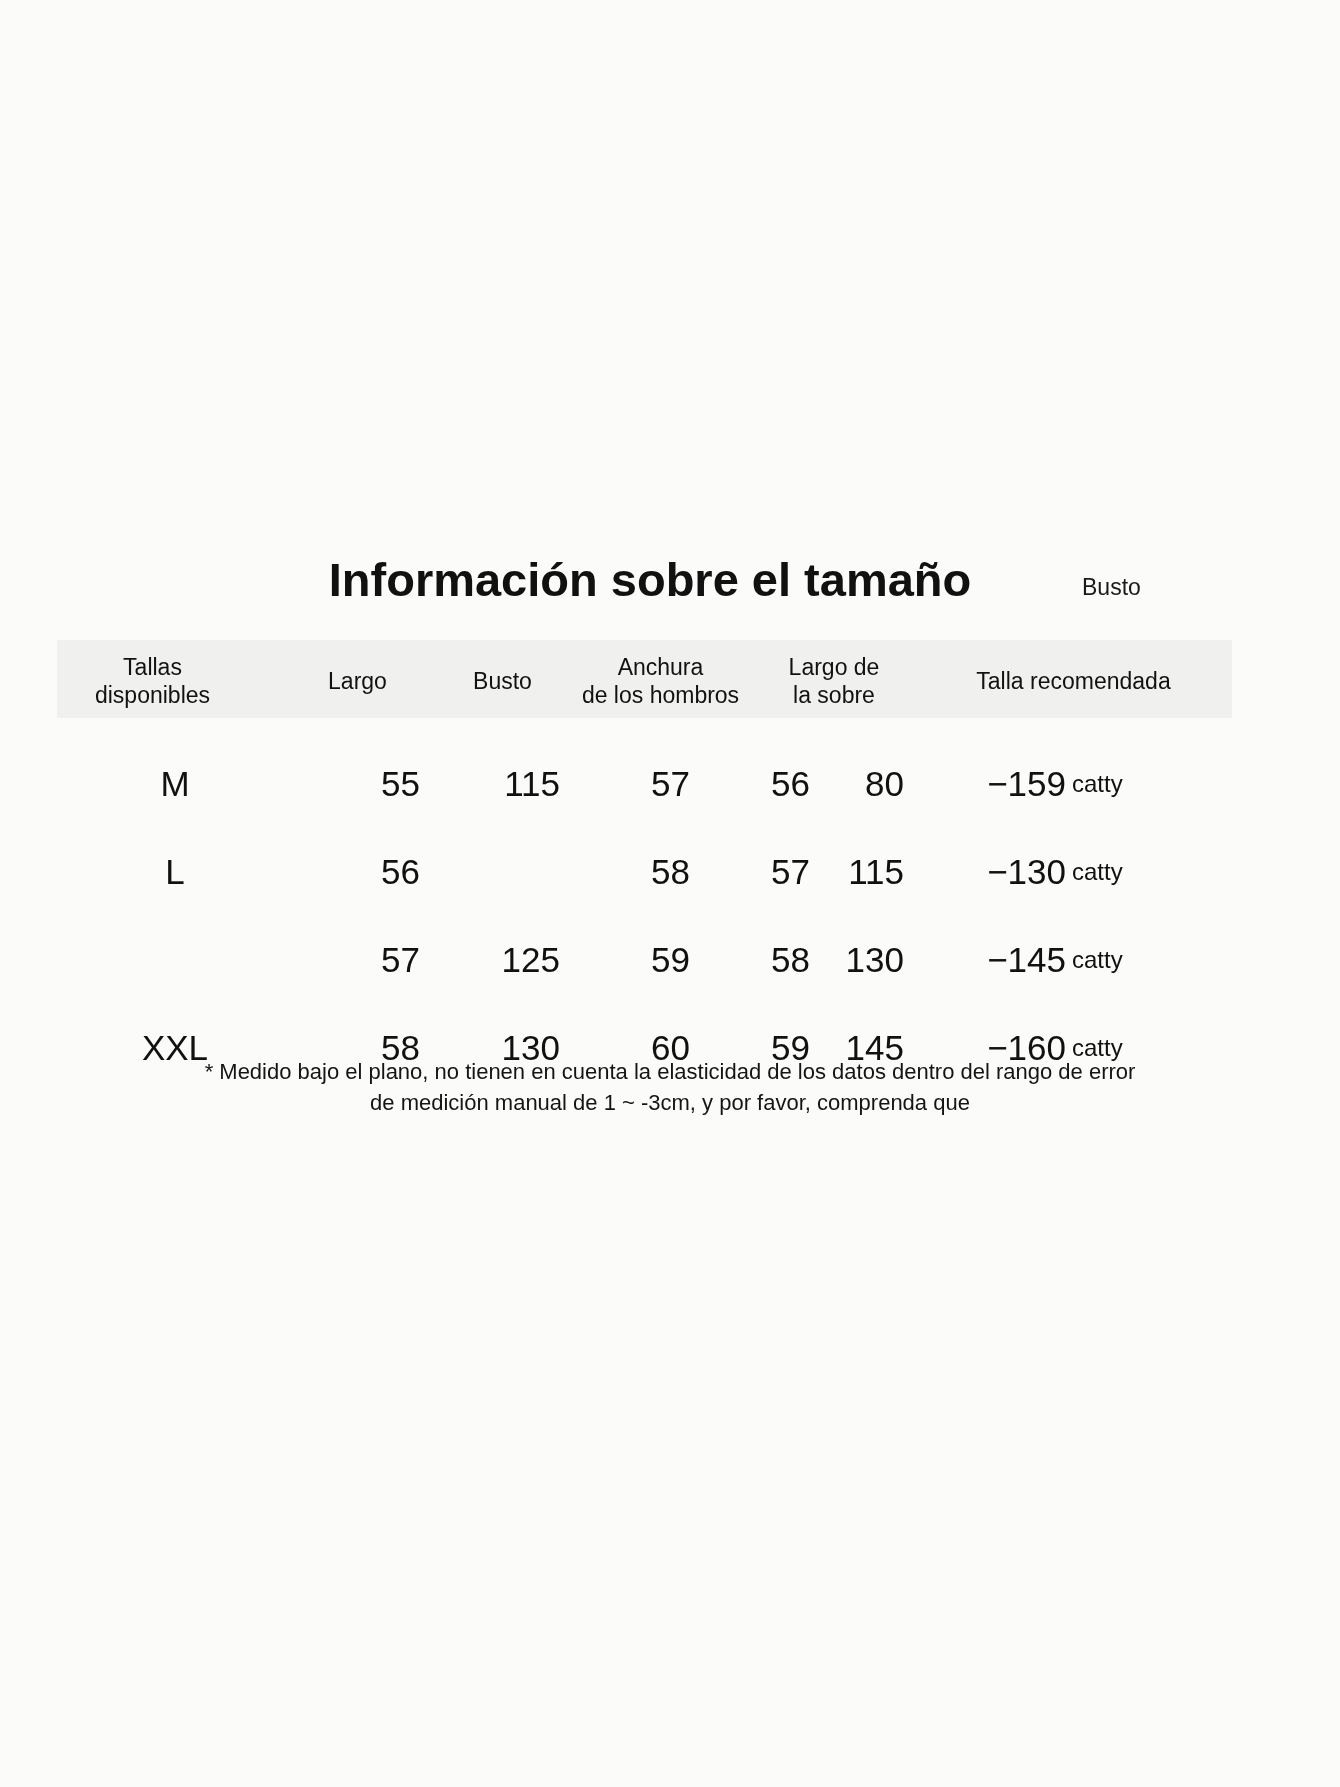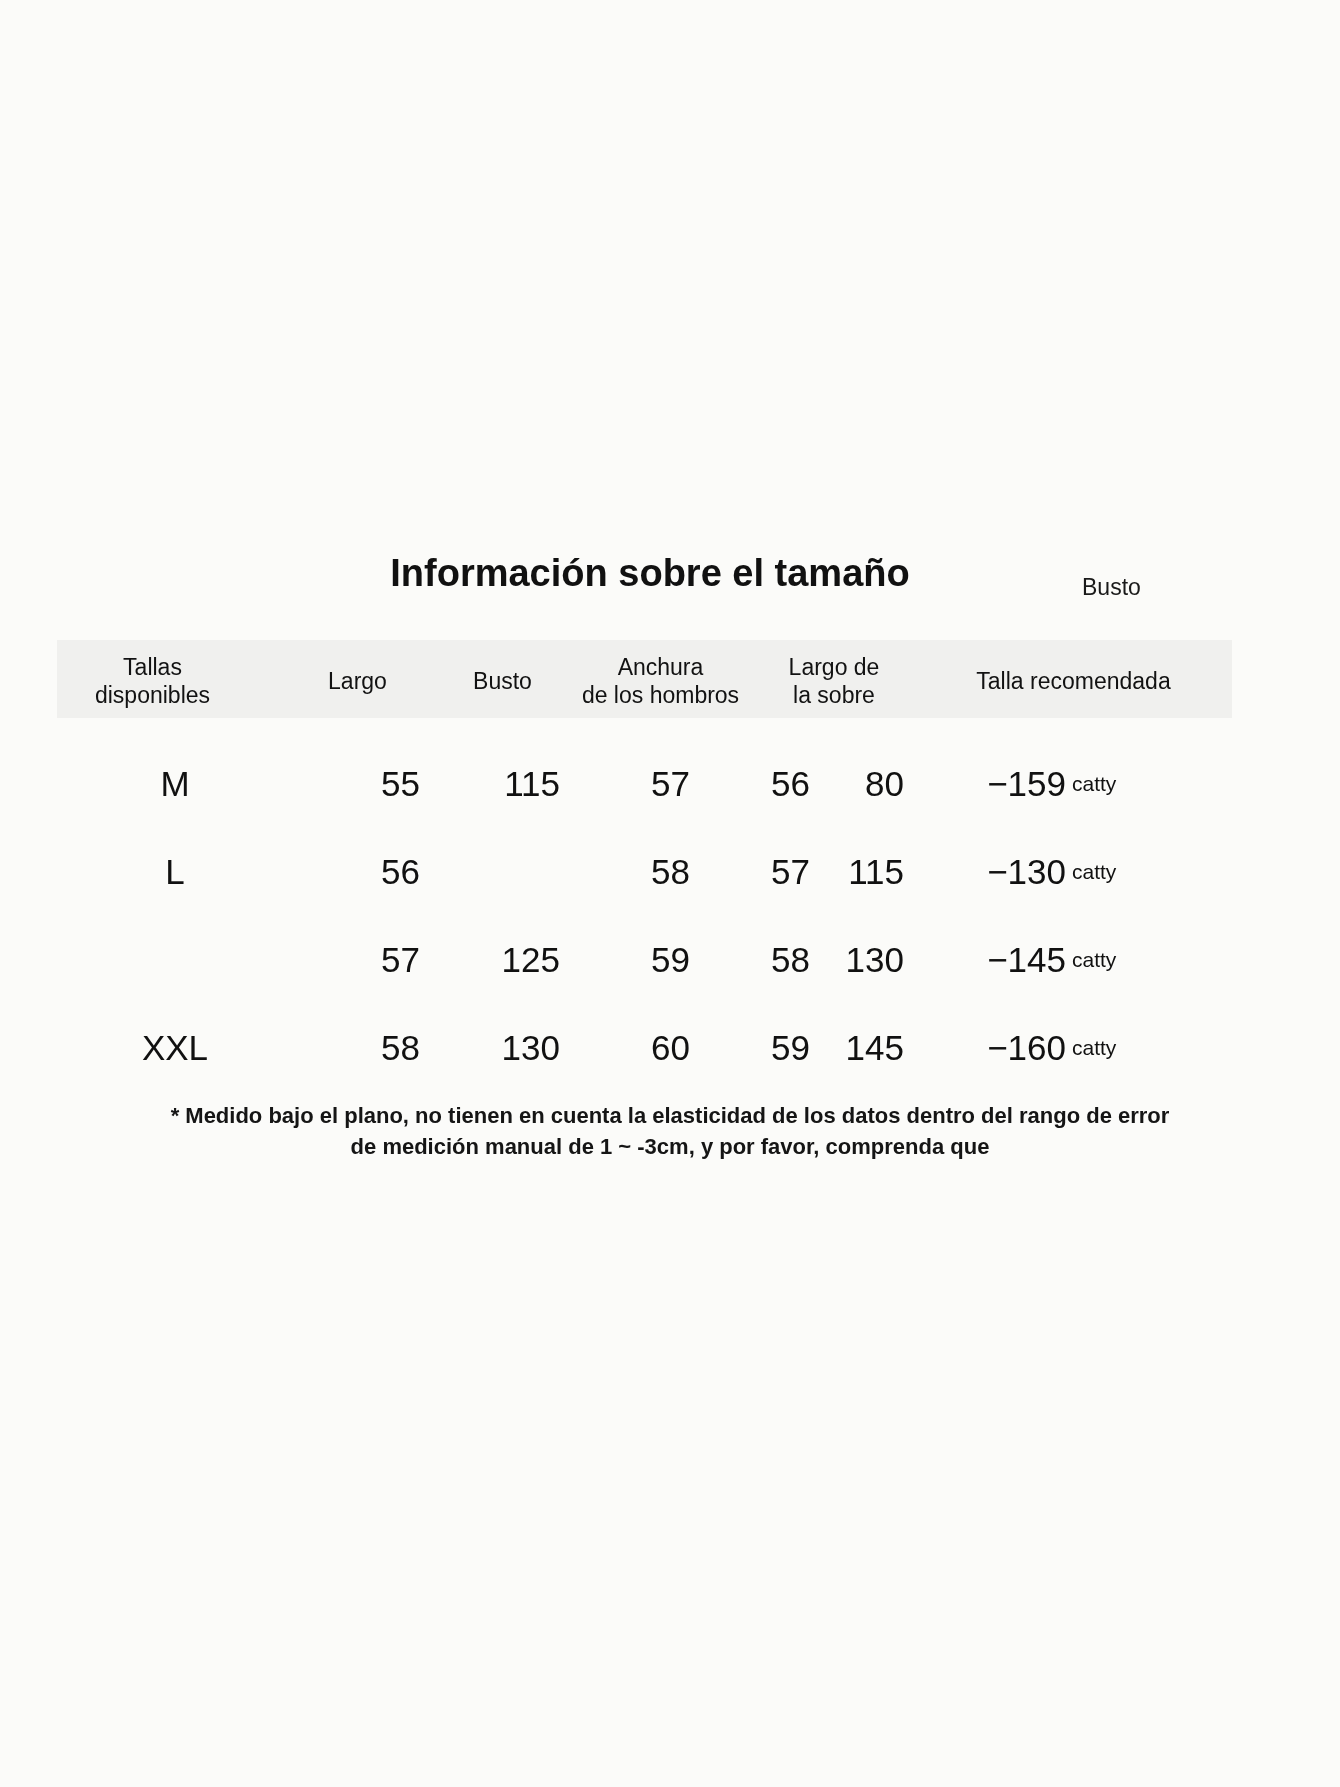--- a/index.html
+++ b/index.html
@@ -35,21 +35,21 @@
     top: 552px;
     width: 1340px;
     height: 60px;
   }
   .title {
     position: absolute;
     left: 300px;
     top: 0;
     width: 700px;
     text-align: center;
-    font-size: 38px;
+    font-size: 47px;
     font-weight: bold;
     letter-spacing: 0px;
     color: #111111;
     white-space: nowrap;
   }
   .title-note {
     position: absolute;
     left: 1082px;
     top: 22px;
     font-size: 23px;
@@ -98,31 +98,31 @@
     color: #111111;
     white-space: nowrap;
   }
   .c-size   { left: 100px; width: 150px; text-align: center; }
   .c-largo  { left: 300px; width: 120px; text-align: right; }
   .c-busto  { left: 440px; width: 120px; text-align: right; }
   .c-should { left: 580px; width: 110px; text-align: right; }
   .c-sleeve { left: 700px; width: 110px; text-align: right; }
   .c-lo     { left: 820px; width: 84px;  text-align: right; }
   .c-dash   { left: 916px; width: 150px; text-align: right; }
-  .c-unit   { left: 1072px; width: 120px; text-align: left; font-size: 21px; }
+  .c-unit   { left: 1072px; width: 120px; text-align: left; font-size: 24px; }
 
   
   .footnote {
     position: absolute;
     left: 70px;
-    top: 1100px;
+    top: 1056px;
     width: 1200px;
     text-align: center;
     font-size: 22px;
-    font-weight: bold;
+    font-weight: normal;
     line-height: 31px;
     color: #151515;
   }
   .footnote .l2 { display: block; }
 </style>
 </head>
 <body>
 
 <div class="page">
   <div class="chart-wrap">

